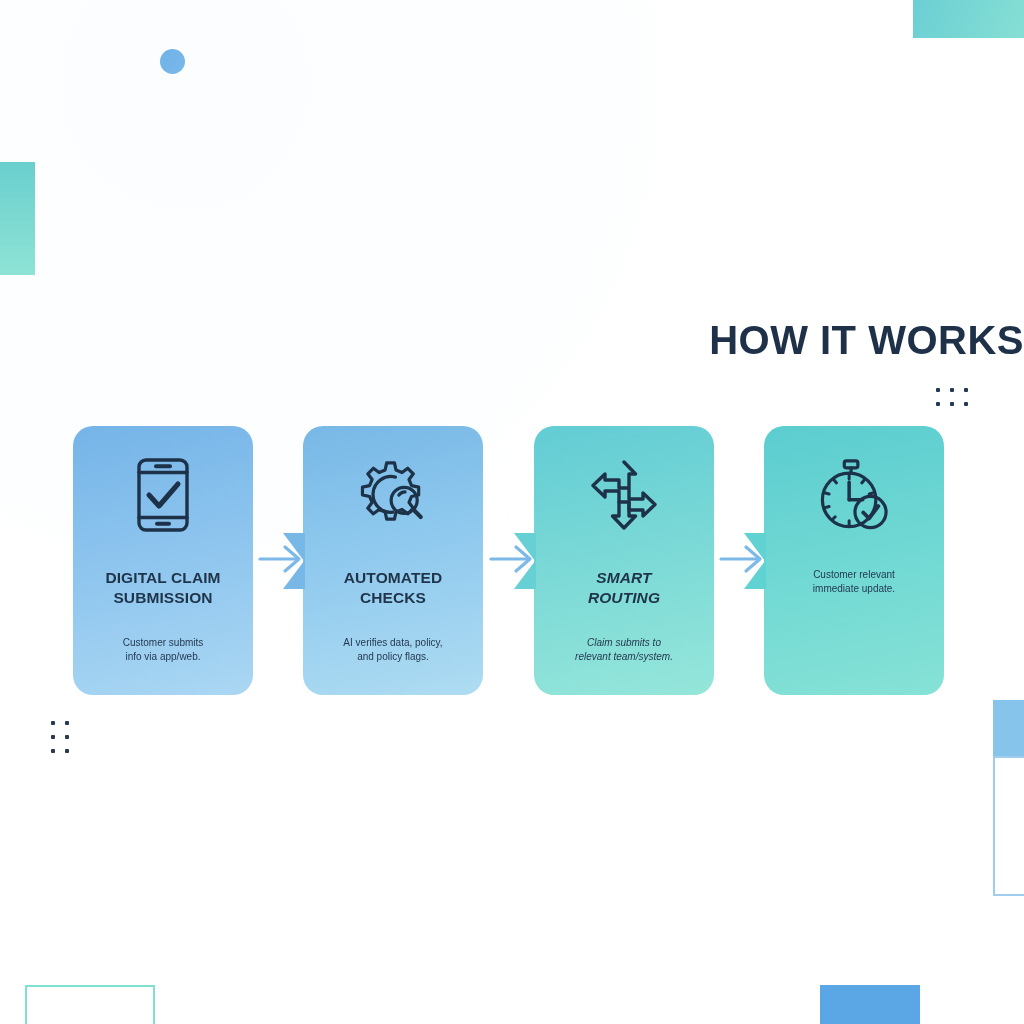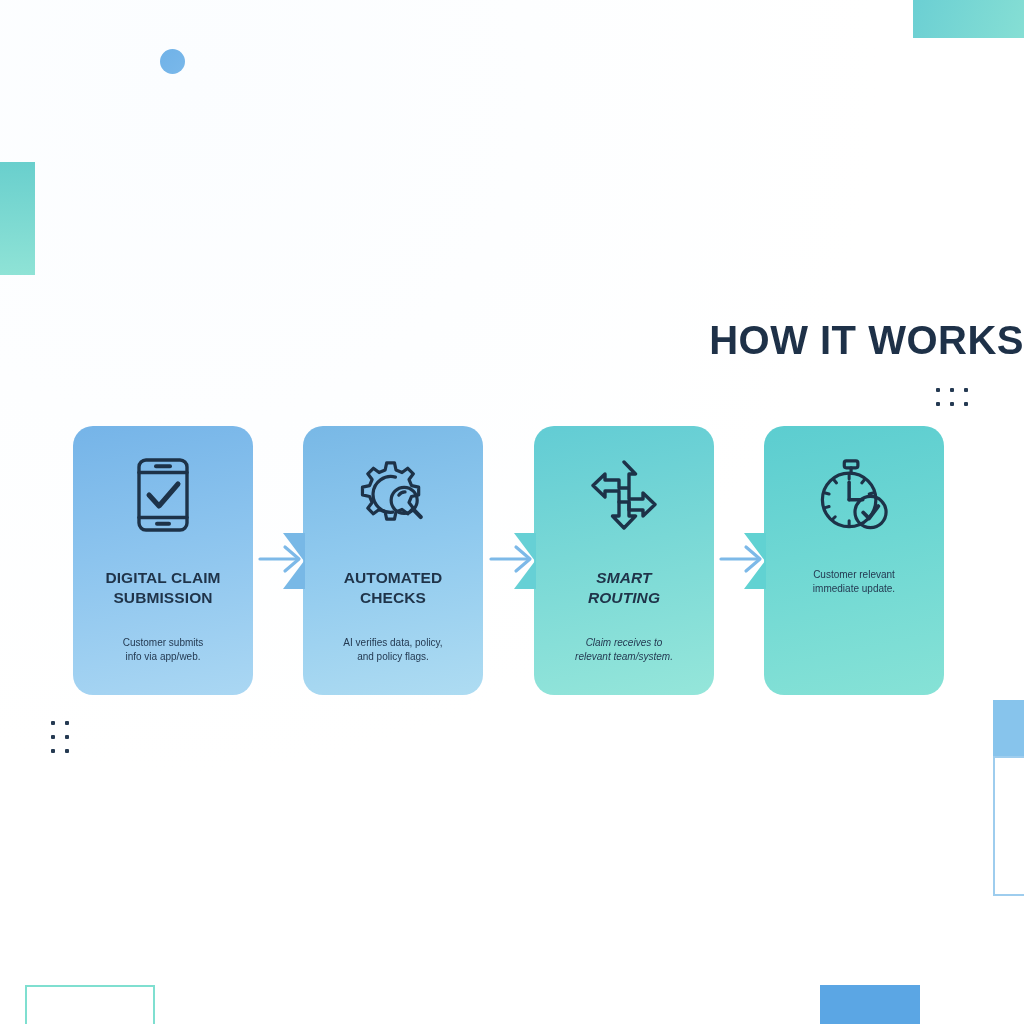--- a/index.html
+++ b/index.html
@@ -292,21 +292,21 @@
           <svg width="70" height="72" viewBox="0 0 70 72" fill="none" stroke="#1d3248" stroke-width="3.4" stroke-linecap="round" stroke-linejoin="round">
             <path d="M35 3 L46.5 15 L40 15 L40 29 L30 29 L30 21 L16 21 L16 15 L4 26.5 L16 38 L16 32 L30 32 L30 43 L40 43 L40 51 L54 51 L54 57 L66 45.5 L54 34 L54 40 L40 40 L40 29"></path>
             <path d="M30 43 L30 57 L23.5 57 L35 69 L46.5 57 L40 57 L40 43"></path>
           </svg>
         </div>
         <div class="card-title">
           <div>SMART</div>
           <div>ROUTING</div>
         </div>
         <div class="card-desc">
-          <div>Claim receives to</div>
+          <div>Claim submits to</div>
           <div>relevant team/system.</div>
         </div>
       </div>
     </div>
 
     <div class="connector conn-3">
       <svg width="48" height="32" viewBox="0 0 48 32" fill="none" stroke="#7db9e8" stroke-width="3.2" stroke-linecap="round" stroke-linejoin="round">
         <line x1="2" y1="16" x2="40" y2="16"></line>
         <polyline points="27,4 41,16 27,28"></polyline>
       </svg>

